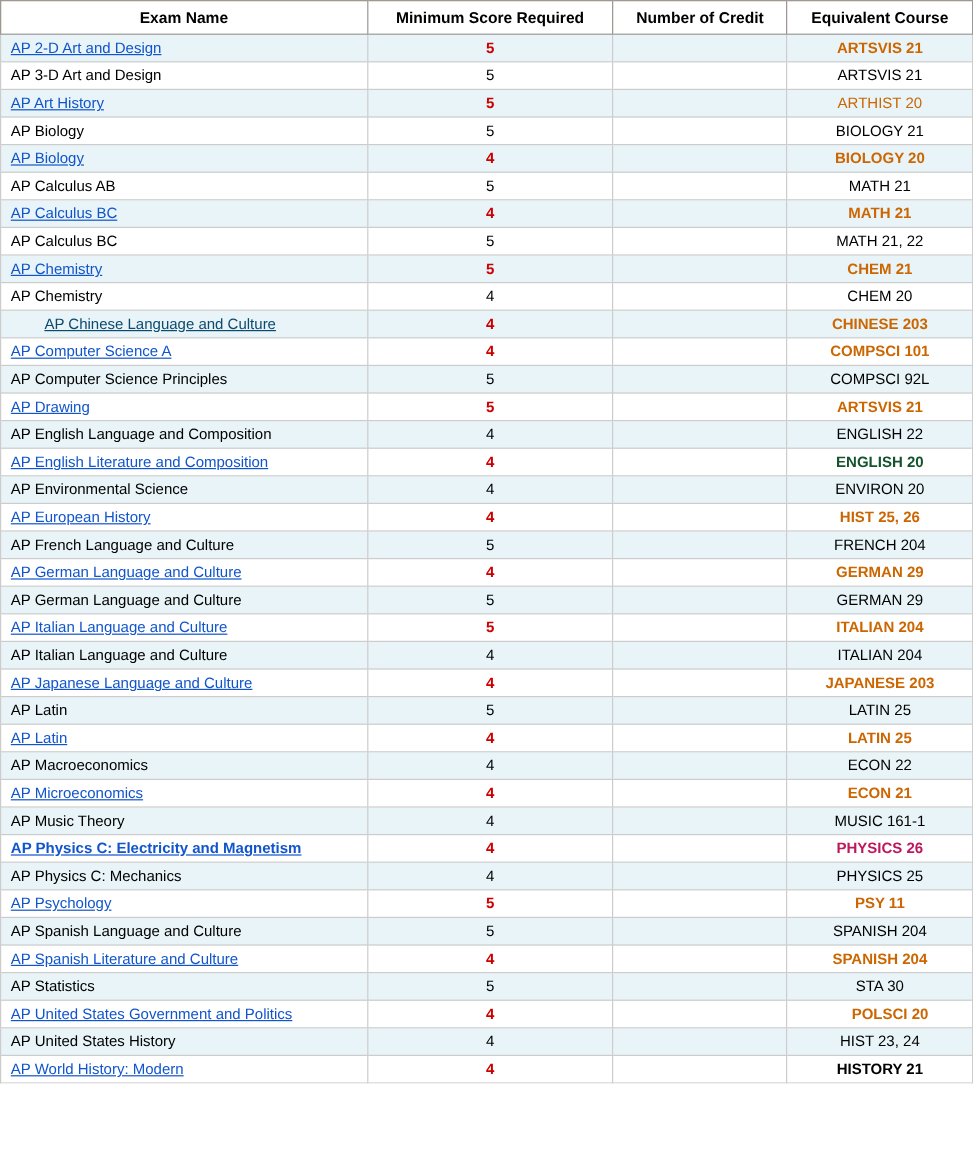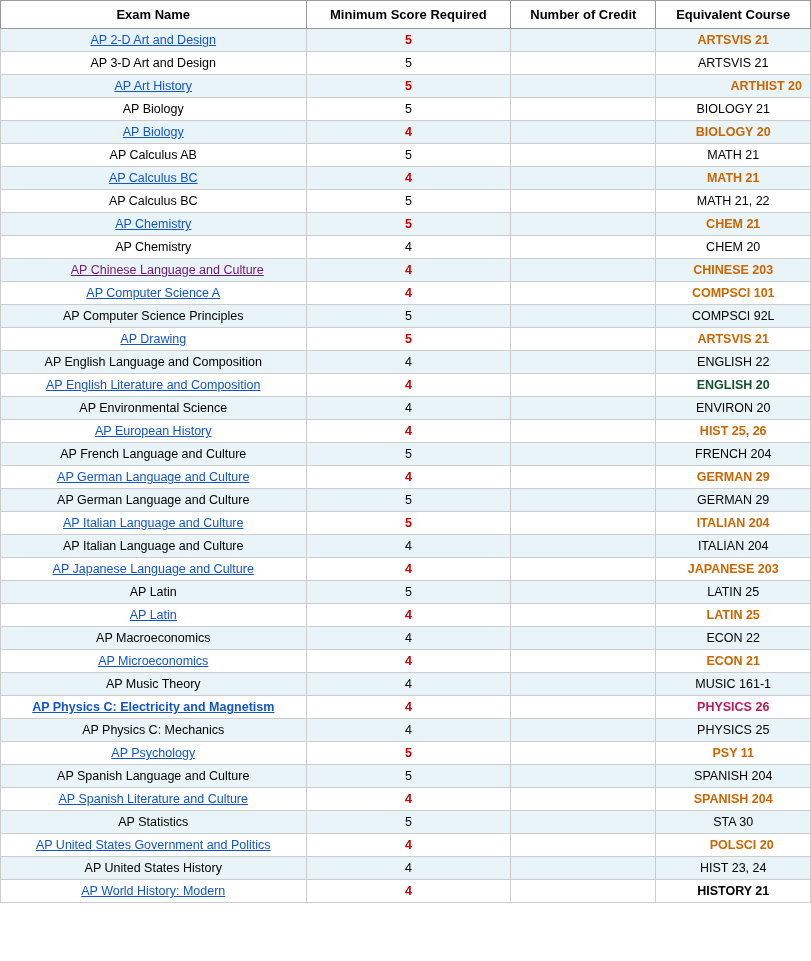--- a/index.html
+++ b/index.html
@@ -30,21 +30,21 @@
     tbody tr:nth-child(even) {
       background: #fff;
     }
     tbody td {
       border: 1px solid #ccc;
       padding: 4px 8px;
       text-align: center;
       font-size: 12.5px;
     }
     tbody td:first-child {
-      text-align: center;
+      text-align: left;
     }
     .highlight-row td:first-child {
       color: #1155cc;
       text-decoration: underline;
     }
     .highlight-row td:nth-child(2) {
       color: #cc0000;
       font-weight: bold;
     }
     .highlight-row td:last-child {
@@ -80,21 +80,21 @@
       <tr class="normal-row">
         <td>AP 3-D Art and Design</td>
         <td>5</td>
         <td></td>
         <td>ARTSVIS 21</td>
       </tr>
       <tr class="highlight-row">
         <td style="color: rgb(17, 85, 204); text-decoration: underline;">AP Art History</td>
         <td style="color: rgb(204, 0, 0); font-weight: bold;">5</td>
         <td></td>
-        <td style="color: rgb(204, 102, 0); font-weight: bold; text-align: right;">ARTHIST 20</td>
+        <td style="color: rgb(204, 102, 0); font-weight: normal;">ARTHIST 20</td>
       </tr>
       <tr class="normal-row">
         <td>AP Biology</td>
         <td>5</td>
         <td></td>
         <td>BIOLOGY 21</td>
       </tr>
       <tr class="highlight-row">
         <td style="color: rgb(17, 85, 204); text-decoration: underline;">AP Biology</td>
         <td style="color: rgb(204, 0, 0); font-weight: bold;">4</td>
@@ -125,21 +125,21 @@
         <td></td>
         <td style="color: rgb(204, 102, 0); font-weight: bold;">CHEM 21</td>
       </tr>
       <tr class="normal-row">
         <td>AP Chemistry</td>
         <td>4</td>
         <td></td>
         <td>CHEM 20</td>
       </tr>
       <tr class="highlight-row">
-        <td style="color: #701a75; text-decoration: underline; padding-left: 36px;">AP Chinese Language and Culture</td>
+        <td style="color: #0c4a6e; text-decoration: underline; padding-left: 36px;">AP Chinese Language and Culture</td>
         <td style="color: rgb(204, 0, 0); font-weight: bold;">4</td>
         <td></td>
         <td style="color: rgb(204, 102, 0); font-weight: bold;">CHINESE 203</td>
       </tr>
       <tr class="highlight-row">
         <td style="color: rgb(17, 85, 204); text-decoration: underline;">AP Computer Science A</td>
         <td style="color: rgb(204, 0, 0); font-weight: bold;">4</td>
         <td></td>
         <td style="color: rgb(204, 102, 0); font-weight: bold;">COMPSCI 101</td>
       </tr>

